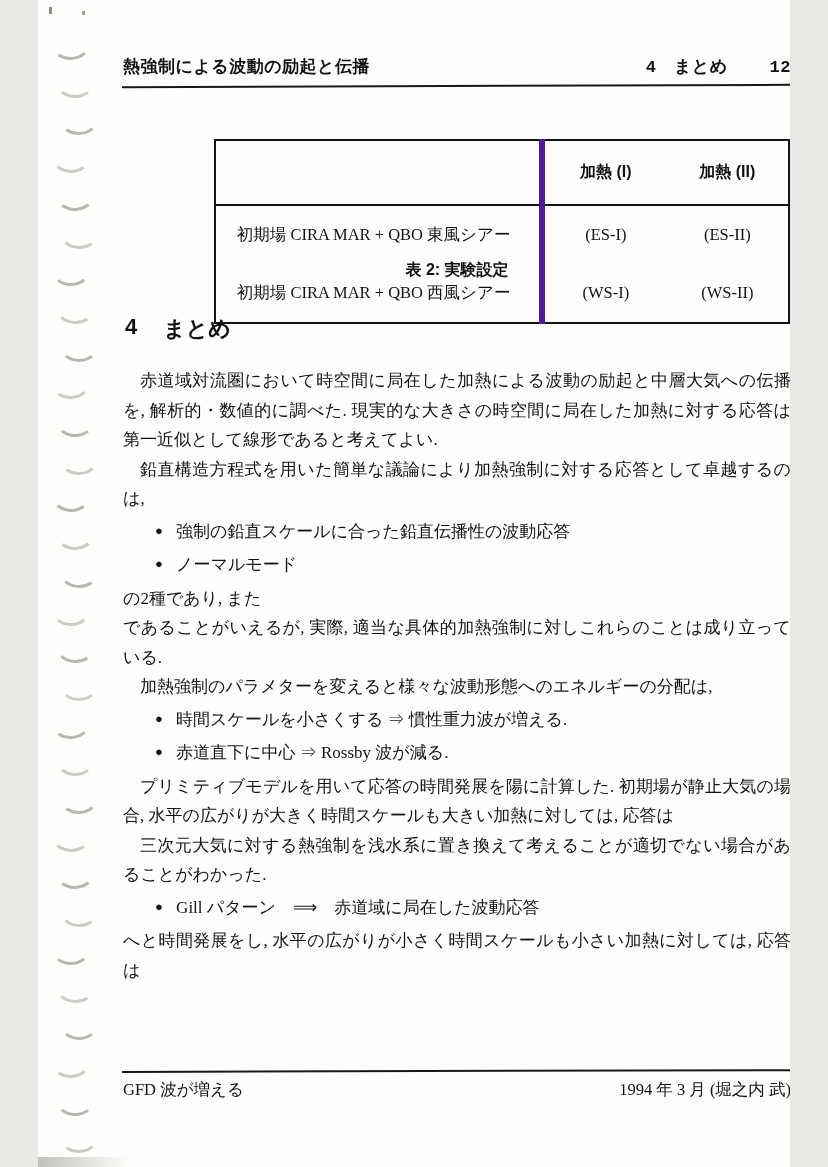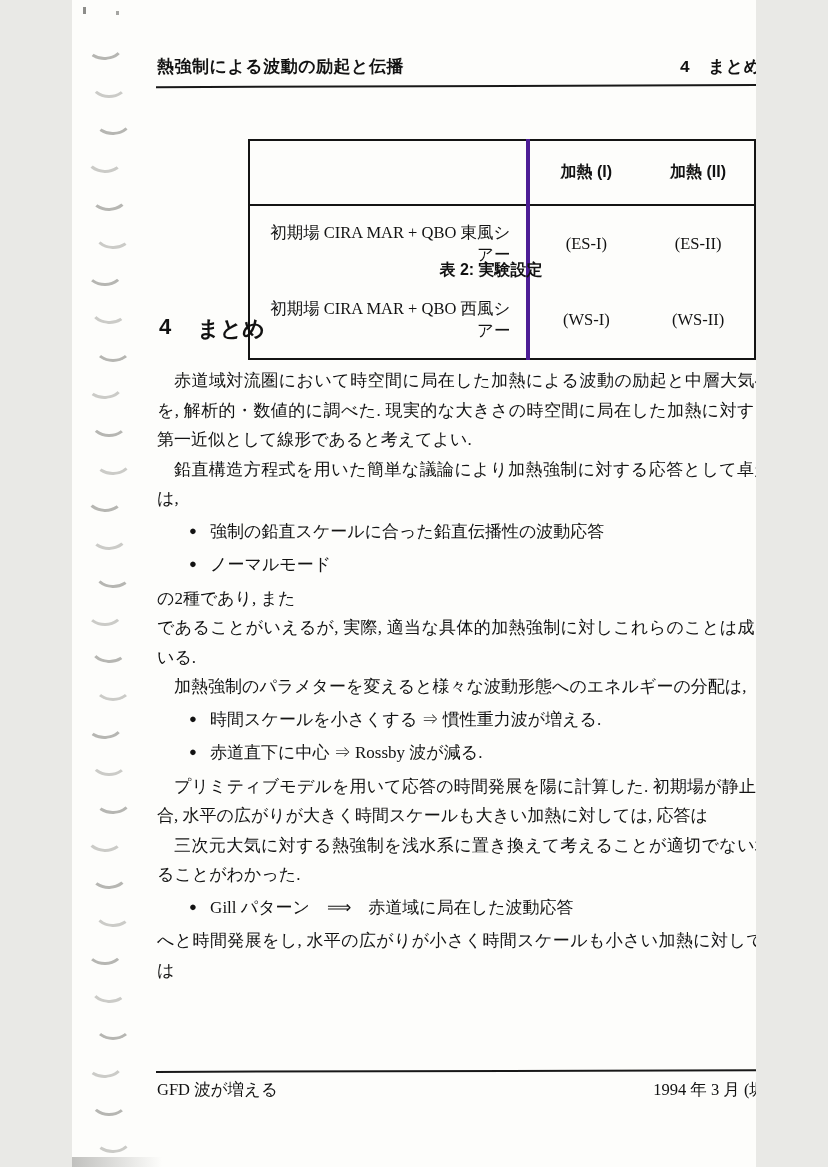--- a/index.html
+++ b/index.html
@@ -1,18 +1,18 @@
 <!DOCTYPE html>
 <html lang="ja"><head>
 <meta charset="utf-8">
 <style>
   html,body{margin:0;padding:0;background:#e9e9e6;}
   .page{
     position:relative;
-    width:684px;height:1167px;
+    width:752px;height:1167px;
     background:#fdfdfb;
     color:#121212;
     font-family:"Liberation Serif",serif;
     overflow:hidden;
     margin:0 auto;
   }
   
   .hole{
     position:absolute;
     width:32px;height:24px;
@@ -50,22 +50,22 @@
   .exp-table th,.exp-table td{padding:16px;font-weight:normal;margin-top:17px;}
   .exp-table{border:2px solid #141414;}
   .exp-table thead th{
     border-bottom:2px solid #141414;
     height:31px;
     font-family:"Liberation Sans",sans-serif;
     font-weight:bold;font-size:16px;
     text-align:center;
   }
   .exp-table .lbl{
-    width:302px;border-right:4px solid #4c1d95;
-    text-align:right;padding-left:8px;
+    width:302px;border-right:6px solid #4c1d95;
+    text-align:center;padding-left:8px;
   }
   .exp-table td{height:26px;text-align:center;}
   .exp-table .c1{width:90px;}
   .exp-table .c2{width:90px;}
   
   .caption{
     position:absolute;left:85px;top:260px;width:668px;
     text-align:center;
     font-family:"Liberation Sans",sans-serif;
     font-weight:bold;font-size:16px;

